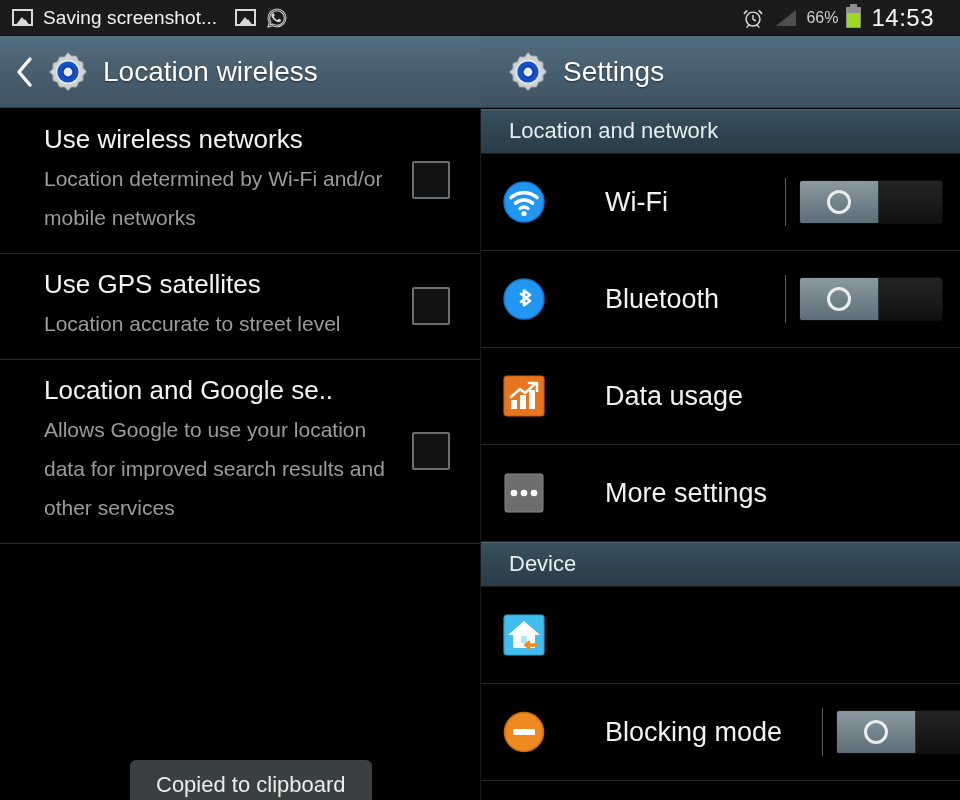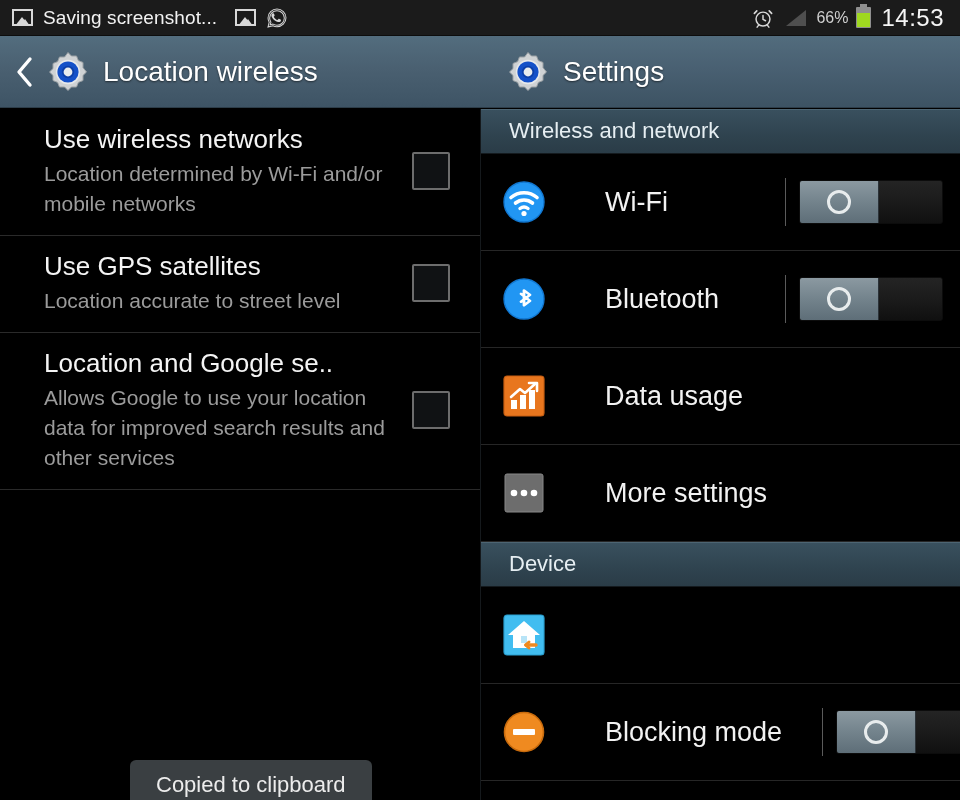--- a/index.html
+++ b/index.html
@@ -48,21 +48,21 @@
     display: flex;
     align-items: center;
     justify-content: flex-start;
     gap: 10px;
     padding-left: 18px;
   }
   .sb-right {
     display: flex;
     align-items: center;
     gap: 8px;
-    padding-right: 16px;
+    padding-right: 26px;
     flex: 0 0 auto;
     text-align: center;
   }
   .sb-clock {
     color: #f5f5f5;
     font-size: 24px;
     letter-spacing: 0.5px;
     padding-left: 2px;
   }
   .sb-batt-pct {
@@ -181,21 +181,21 @@
   .pref-title {
     color: #f4f4f4;
     font-size: 26px;
     line-height: 32px;
     margin-bottom: 4px;
     white-space: nowrap;
   }
   .pref-sub {
     color: #9b9b9b;
     font-size: 21px;
-    line-height: 30px;
+    line-height: 39px;
     max-width: 350px;
   }
   .checkbox {
     flex: 0 0 auto;
     width: 38px; height: 38px;
     background: #101214;
     border: 2px solid #6d6d6d;
     border-radius: 2px;
     margin-right: 12px;
     cursor: pointer;
@@ -392,21 +392,21 @@
         <div class="pref-sub">Allows Google to use your location data for improved search results and other services</div>
       </div>
       <div class="checkbox"></div>
     </div>
 
     <div class="toast">Copied to clipboard</div>
   </div>
 
   <div class="panel right">
 
-    <div class="section-header">Wireless and network</div>
+    <div class="section-header">Location and network</div>
 
     <div class="row">
       <div class="app-icon">
         <svg class="ai-sq" viewBox="0 0 42 42">
           <circle cx="21" cy="21" r="20" fill="#2196f3"></circle>
           <circle cx="21" cy="21" r="20" fill="none" stroke="#1177d1" stroke-width="1.4"></circle>
           <path d="M8 16.5a20 20 0 0 1 26 0" fill="none" stroke="#fff" stroke-width="3.6" stroke-linecap="round"></path>
           <path d="M12.5 22a13.5 13.5 0 0 1 17 0" fill="none" stroke="#fff" stroke-width="3.6" stroke-linecap="round"></path>
           <path d="M17 27.5a6.6 6.6 0 0 1 8 0" fill="none" stroke="#fff" stroke-width="3.4" stroke-linecap="round"></path>
           <circle cx="21" cy="32.5" r="2.6" fill="#fff"></circle>

